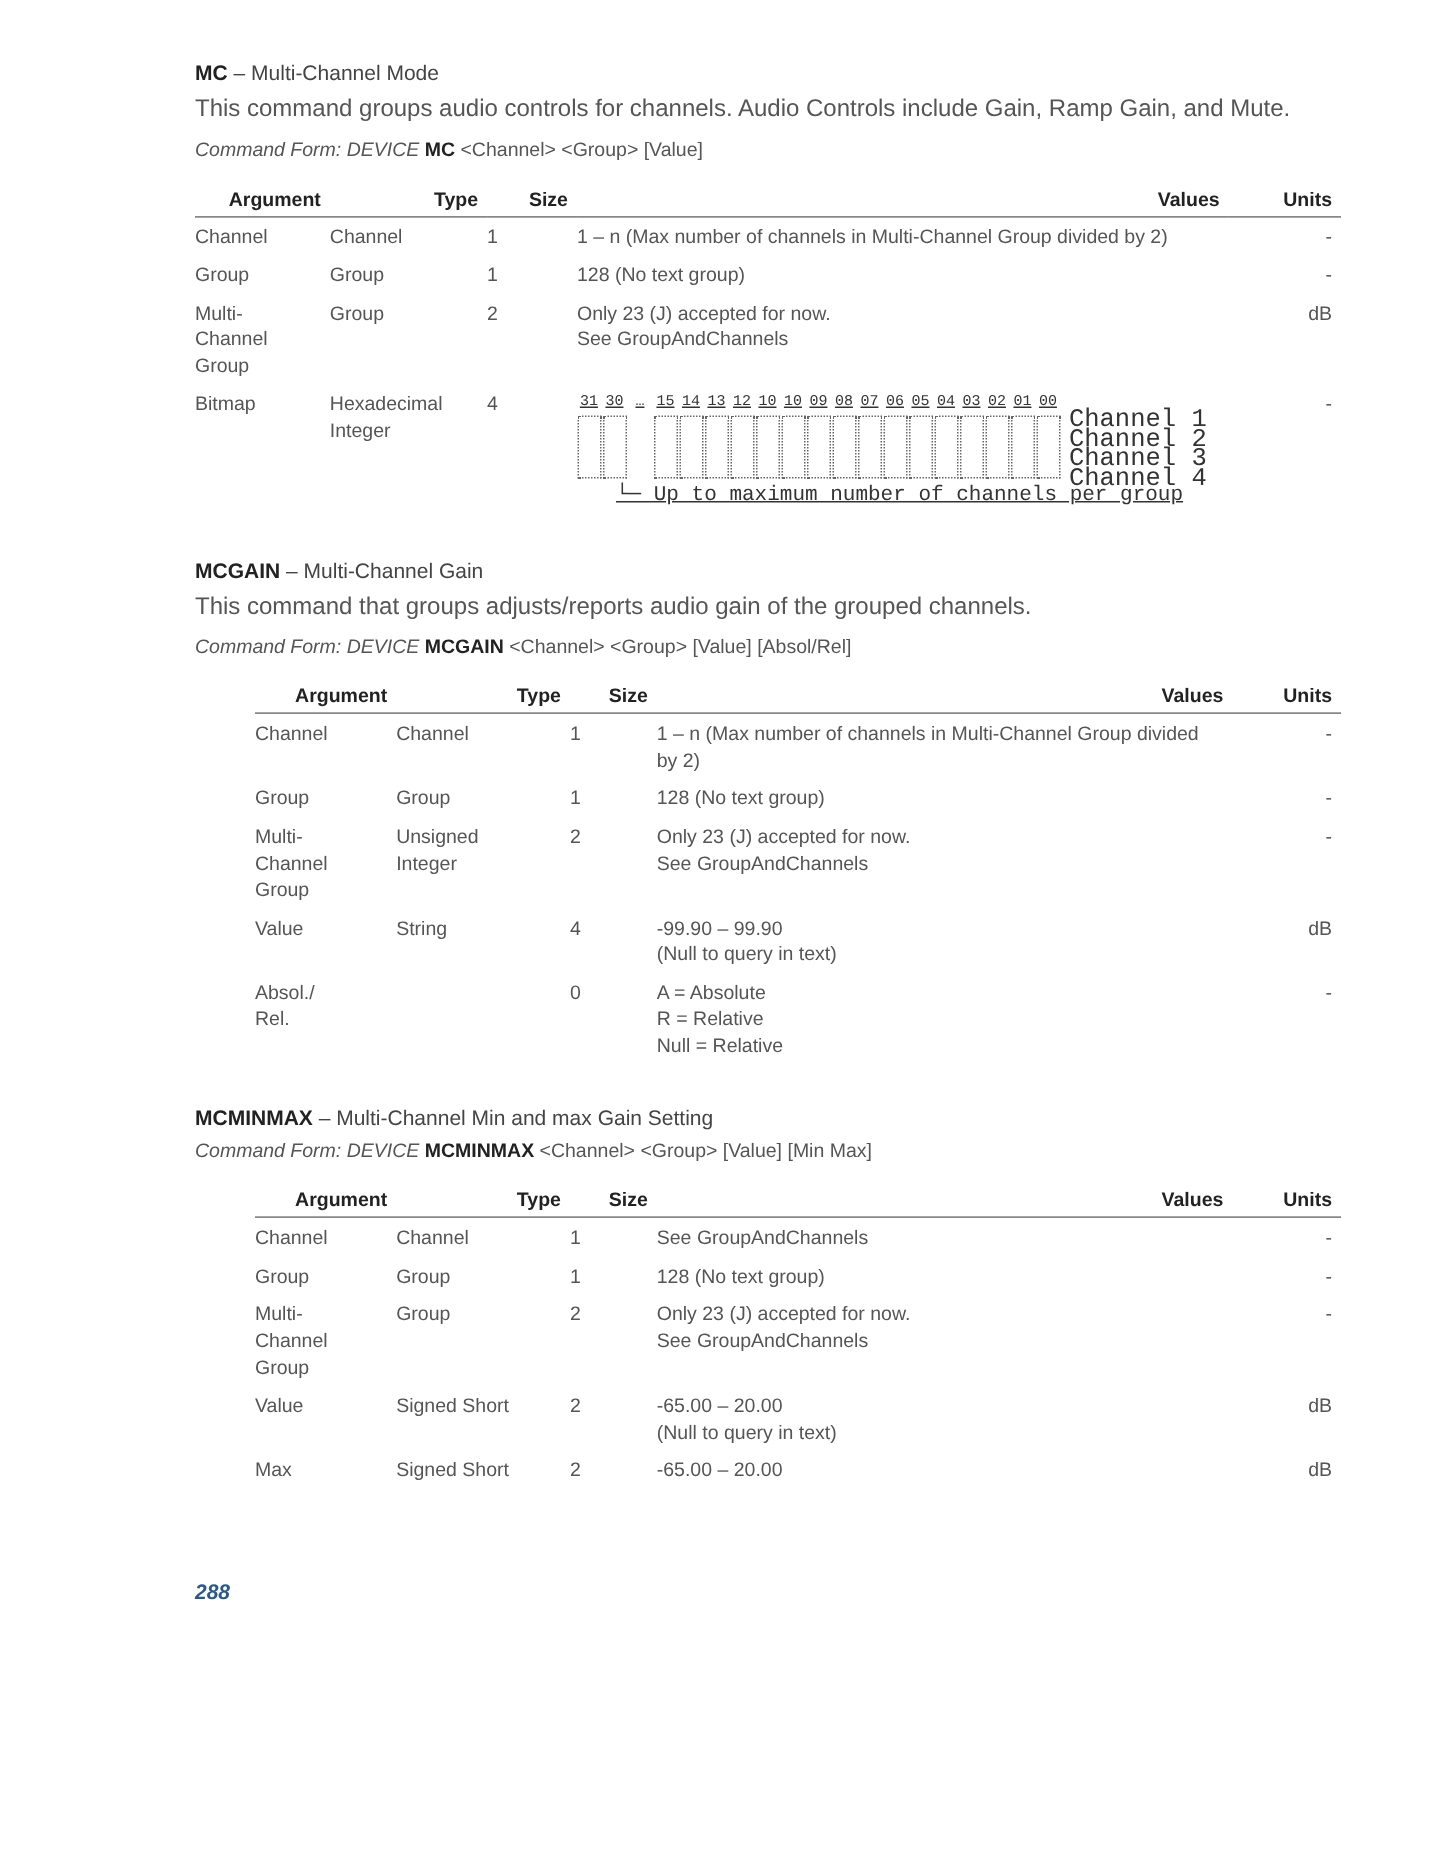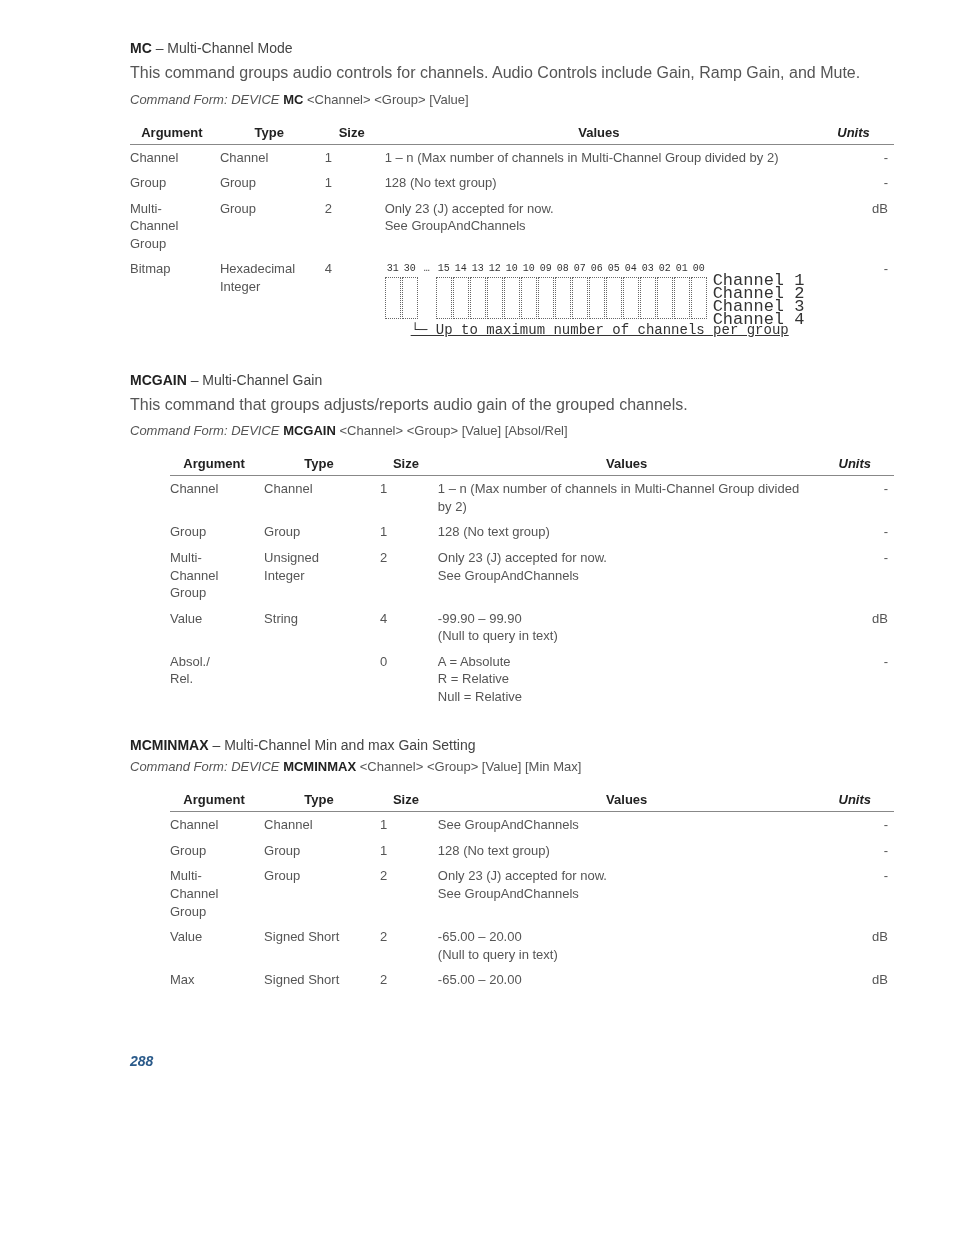--- a/index.html
+++ b/index.html
@@ -15,30 +15,30 @@
   .section { margin-bottom: 28px; }
   .heading { font-size: 14px; margin-bottom: 6px; }
   .heading b { font-weight: bold; color: #222; }
   .heading .dash { color: #444; }
   .heading .sub { color: #444; }
   .desc { color: #555; font-size: 16px; margin-bottom: 8px; line-height: 1.35; }
   .cmdform { color: #555; font-size: 13px; margin-bottom: 14px; }
   .cmdform i { font-style: italic; }
   .cmdform b { font-weight: bold; color: #222; }
   table { border-collapse: collapse; width: 100%; table-layout: fixed; }
-  th { text-align: center; font-weight: bold; color: #222; padding: 4px 6px 4px 0; border-bottom: 1px solid #888; font-size: 13px; }
+  th { text-align: right; font-weight: bold; color: #222; padding: 4px 6px 4px 0; border-bottom: 1px solid #888; font-size: 13px; }
   td { padding: 4px 6px 4px 0; color: #555; font-size: 13px; vertical-align: top; line-height: 1.35; }
   td.units { text-align: right; color: #555; }
-  th.units { text-align: center; font-style: italic; }
+  th.units { text-align: right; }
   .indent-table { margin-left: 40px; width: calc(100% - 40px); }
   .pagenum { color: #2a5a8a; font-weight: bold; font-style: italic; font-size: 14px; margin-top: 60px; }
   
   .bitmap-wrap { position: relative; padding-top: 2px; }
   .bitmap-bits { display: flex; gap: 1px; font-family: "Courier New", monospace; font-size: 10px; color: #333; }
-  .bitmap-bits .bit { width: 16px; text-align: center; }
+  .bitmap-bits .bit { width: 16px; text-align: center; text-decoration: underline; }
   .bitmap-boxes { display: flex; gap: 1px; margin-top: 1px; }
   .bitmap-boxes .box { width: 16px; height: 42px; border: 1px dotted #666; box-sizing: border-box; }
   .bitmap-boxes .gap { width: 16px; height: 42px; }
   .bitmap-labels { font-family: "Courier New", monospace; font-size: 17px; color: #333; position: absolute; left: 328px; top: 14px; line-height: 13px; }
   .bitmap-caption { font-family: "Courier New", monospace; font-size: 14px; color: #333; margin-top: 2px; margin-left: 26px; text-decoration: underline; }
 </style>
 </head>
 <body>
 
 <div id="content">

